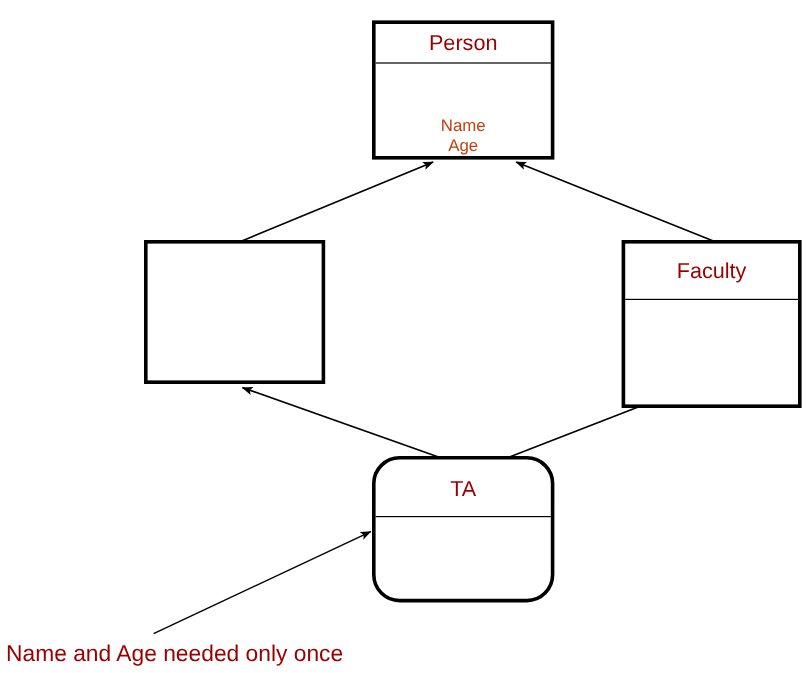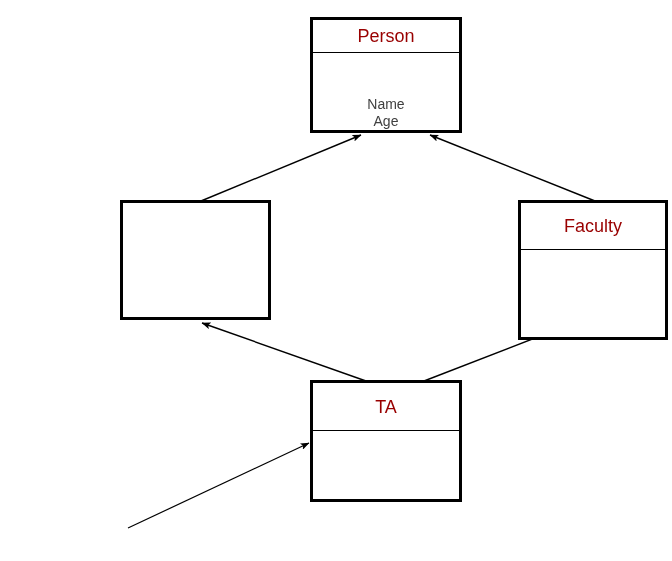--- a/index.html
+++ b/index.html
@@ -41,21 +41,21 @@
   .uml-attr-compartment {
     box-sizing: border-box;
     flex: 1 1 auto;
     display: flex;
     flex-direction: column;
     align-items: center;
     justify-content: flex-start;
     padding-top: 9px;
   }
   .uml-attr {
-    color: #404040;
+    color: #c2410c;
     font-size: 14px;
     line-height: 17px;
     white-space: nowrap;
   }
   .caption {
     position: absolute;
     left: 5px;
     top: 534px;
     color: #990000;
     font-size: 19px;
@@ -109,21 +109,22 @@
     <div class="uml-attr-compartment"></div>
   </div>
 
   <div class="uml-box" style="left:518px; top:200px; width:150px; height:140px;">
     <div class="uml-title-compartment" style="height:47px;">
       <span class="uml-title">Faculty</span>
     </div>
     <div class="uml-attr-compartment"></div>
   </div>
 
-  <div class="uml-box" style="left:310px; top:380px; width:152px; height:122px;">
+  <div class="uml-box" style="left:310px; top:380px; width:152px; height:122px;border-radius:23px;">
     <div class="uml-title-compartment" style="height:48px;">
       <span class="uml-title">TA</span>
     </div>
     <div class="uml-attr-compartment"></div>
   </div>
 
+  <div class="caption">Name and Age needed only once</div>
 
 </div>
 
 </body></html>

